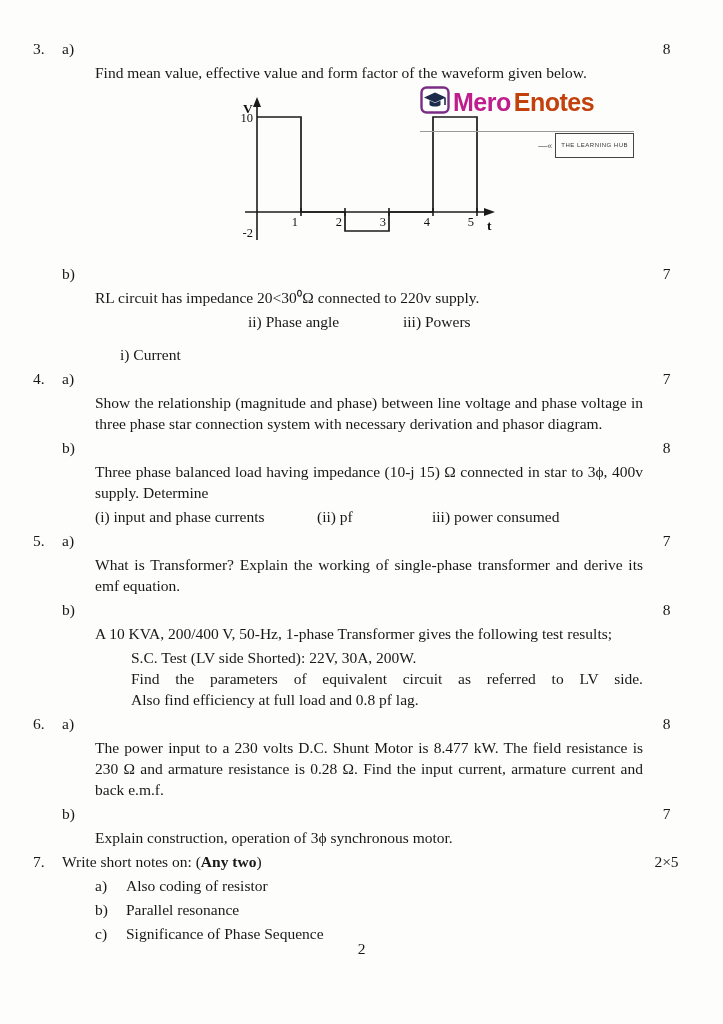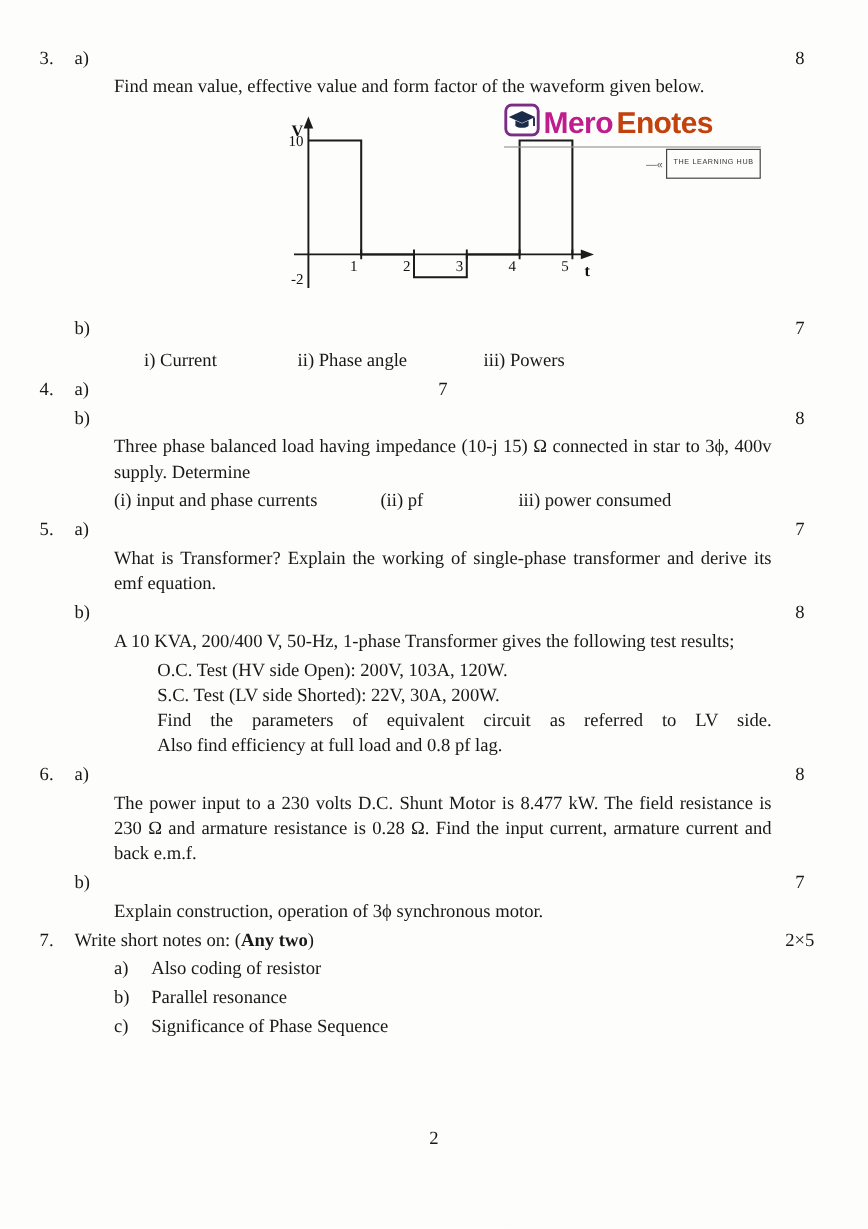--- a/index.html
+++ b/index.html
@@ -9,42 +9,42 @@
     font-family: "Liberation Serif", serif; font-size: 15.5px; line-height: 21px;
     color: #181818; padding: 38px 33px 0 33px; overflow: hidden;
   }
   .row { display: grid; grid-template-columns: 29px 33px 548px 1fr; margin-bottom: 3px; }
   .qnum, .plabel { white-space: nowrap; }
   .ptext { text-align: justify; margin-top: 24px; }
   .marks { text-align: center; align-self: start; }
   .inline-items { display: flex; }
   .indent25 { padding-left: 25px; }
   .indent36 { padding-left: 36px; }
-  .w128 { display: inline-block; width: 128px; }
+  .w128 { display: inline-block; width: 128px; margin-top: 33px; }
   .w155 { display: inline-block; width: 155px; }
   .w222 { display: inline-block; width: 222px; }
   .w115 { display: inline-block; width: 115px; }
   .stretch { text-align: justify; text-align-last: justify; }
   .q7text { grid-column: 2 / 4; }
   .sub7 { grid-column: 3 / 4; display: flex; }
   .sub7-label { display: inline-block; width: 31px; }
   .page-number { position: absolute; left: 0; right: 0; top: 938px; text-align: center; }
 
   
   .figure-area { position: relative; height: 177px; width: 100%; }
   .wave-svg { position: absolute; left: 194px; top: 6px; }
   .axis-line { stroke: #1b1b1b; stroke-width: 1.6; }
   .axis-arrow { fill: #1b1b1b; }
   .wave-line { fill: none; stroke: #1b1b1b; stroke-width: 1.7; }
   .wave-num { font-family: "Liberation Serif", serif; font-size: 12.5px; fill: #111; }
   .wave-axis-label { font-family: "Liberation Serif", serif; font-size: 13.5px; font-weight: bold; fill: #111; }
 
   
   .logo { position: absolute; left: 387px; top: 0; width: 225px; }
-  .logo-row { display: flex; align-items: center; gap: 3px; border-bottom: 1.5px solid #9a9a9a; padding-bottom: 2px; width: 214px; }
+  .logo-row { display: flex; align-items: center; gap: 3px; border-bottom: 1.5px solid #9a9a9a; padding-bottom: 12px; width: 214px; }
   .logo-mero { font-family: "Liberation Sans", sans-serif; font-weight: 700; font-size: 25px; letter-spacing: -0.5px; color: var(--brand, #bf1d8d); }
   .logo-enotes { font-family: "Liberation Sans", sans-serif; font-weight: 700; font-size: 25px; letter-spacing: -0.5px; color: #c2410c; }
   .icon-frame { fill: #fff; stroke: var(--icon-border, #7b2d86); }
   .logo-tagline-row { display: flex; justify-content: flex-end; align-items: center; gap: 3px; width: 214px; margin-top: 1px; font-family: "Liberation Sans", sans-serif; }
   .tag-dash { font-size: 9px; color: #555; line-height: 8px; }
   .logo-tagline { border: 1.2px solid #444; font-size: 6px; padding: 1px 5px; letter-spacing: 0.5px; color: #333; white-space: nowrap; }
 </style>
 </head>
 <body>
 
@@ -99,37 +99,39 @@
         <span class="tag-dash">—«</span>
         <span class="logo-tagline">THE LEARNING HUB</span>
       </div>
     </div>
   </div>
 
   <div class="row">
     <div class="qnum"></div>
     <div class="plabel">b)</div>
     <div class="ptext">
+      <div>RL circuit has impedance 20&lt;30⁰Ω connected to 220v supply.</div>
     </div>
     <div class="marks">7</div>
   </div>
   <div class="row">
     <div></div>
       <div></div>
     <div class="inline-items indent25">
       <span class="w128">i) Current</span>
       <span class="w155">ii) Phase angle</span>
       <span>iii) Powers</span>
     </div>
     <div></div>
   </div>
 
   <div class="row">
     <div class="qnum">4.</div>
     <div class="plabel">a)</div>
+    <div class="ptext">Show the relationship (magnitude and phase) between line voltage and phase voltage in three phase star connection system with necessary derivation and phasor diagram.</div>
     <div class="marks">7</div>
   </div>
 
   <div class="row">
     <div class="qnum"></div>
     <div class="plabel">b)</div>
     <div class="ptext">Three phase balanced load having impedance (10-j 15) Ω connected in star to 3ϕ, 400v supply. Determine</div>
     <div class="marks">8</div>
   </div>
   <div class="row">
@@ -153,21 +155,20 @@
   <div class="row">
     <div class="qnum"></div>
     <div class="plabel">b)</div>
     <div class="ptext">A 10 KVA, 200/400 V, 50-Hz, 1-phase Transformer gives the following test results;</div>
     <div class="marks">8</div>
   </div>
   <div class="row">
     <div></div>
       <div></div>
     <div class="indent36">
-      <div>O.C. Test (HV side Open): 200V, 103A, 120W.</div>
       <div>S.C. Test (LV side Shorted): 22V, 30A, 200W.</div>
       <div class="stretch">Find the parameters of equivalent circuit as referred to LV side.</div>
       <div>Also find efficiency at full load and 0.8 pf lag.</div>
     </div>
     <div></div>
   </div>
 
   <div class="row">
     <div class="qnum">6.</div>
     <div class="plabel">a)</div>

